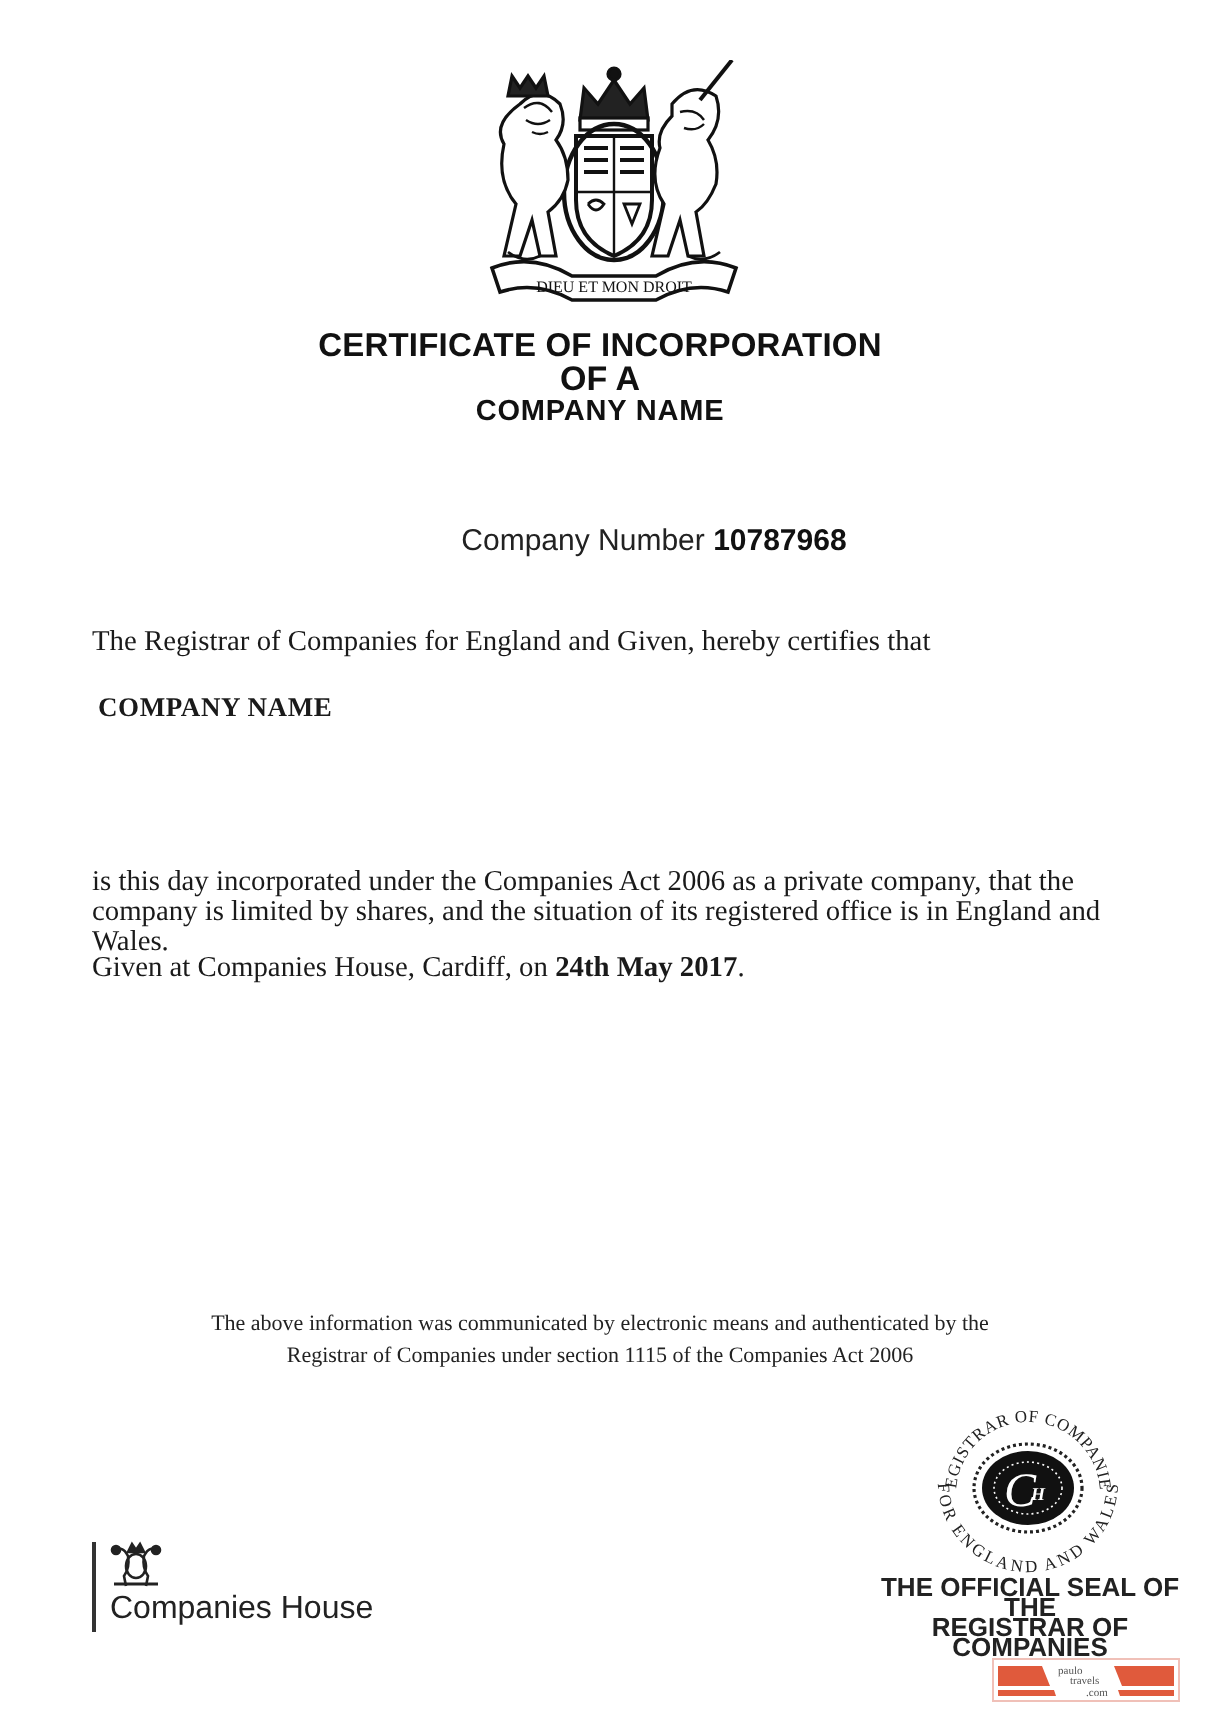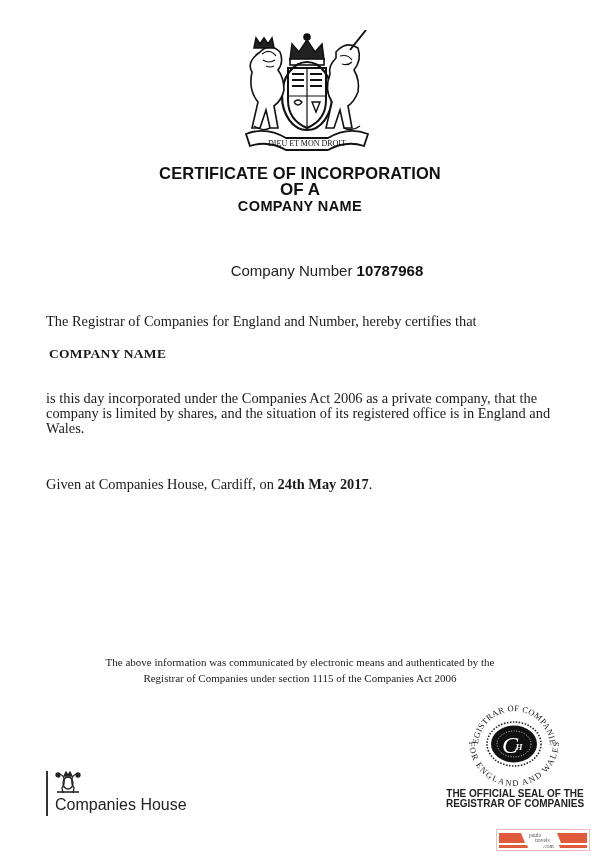--- a/index.html
+++ b/index.html
@@ -14,32 +14,32 @@
   #title1 { top: 164px; font-size: 16.5px; letter-spacing: 0.1px; }
   #title2 { top: 180px; font-size: 17px; }
   #title3 { top: 198px; font-size: 14.5px; letter-spacing: 0.4px; }
 
   #company-number { left: 0; width: 600px; top: 262px; text-align: center; font-size: 15px; color: #222; padding-left: 27px; }
   #company-number b { color: #111; }
 
   .body-text { font-size: 14.4px; line-height: 15px; color: #1a1a1a; }
   #certifies { left: 46px; top: 314px; }
   #company-name { left: 49px; top: 346px; font-size: 13.5px; font-weight: bold; letter-spacing: 0.3px; }
-  #incorporated { left: 46px; top: 391px; width: 540px; }
+  #incorporated { left: 46px; top: 434px; width: 540px; }
   #given { left: 46px; top: 477px; }
 
   #footer-note { left: 0; width: 600px; top: 654px; text-align: center; font-size: 11px; line-height: 16px; color: #222; }
 
   #ch-logo { left: 46px; top: 770px; width: 160px; height: 48px; }
   #ch-rule { position: absolute; left: 0; top: 1px; width: 2px; height: 45px; background: #333; }
   #ch-crest { position: absolute; left: 8px; top: 0; width: 28px; height: 24px; }
   #ch-name { position: absolute; left: 9px; top: 26px; font-size: 16px; color: #222; white-space: nowrap; }
 
   #seal { left: 466px; top: 697px; width: 96px; height: 94px; }
-  #seal-caption { left: 440px; width: 150px; top: 789px; text-align: center; font-size: 10px; font-weight: bold; line-height: 10px; color: #222; }
+  #seal-caption { left: 440px; width: 150px; top: 789px; text-align: center; font-size: 13px; font-weight: bold; line-height: 10px; color: #222; }
 
   #watermark { left: 496px; top: 829px; width: 92px; height: 20px; border: 1px solid #f0c0b8; background: #fff; }
 </style>
 </head>
 <body>
 
 <div id="crest" class="abs">
   <svg width="150" height="124" viewBox="0 0 150 124">
     <g fill="none" stroke="#111" stroke-width="1.6">
 
@@ -71,21 +71,21 @@
 
 <div id="title1" class="abs title sans">CERTIFICATE OF INCORPORATION</div>
 <div id="title2" class="abs title sans">OF A</div>
 <div id="title3" class="abs title sans">COMPANY NAME</div>
 
 <div id="company-number" class="abs sans">
   <span>Company Number</span>
   <b>10787968</b>
 </div>
 
-<div id="certifies" class="abs serif body-text">The Registrar of Companies for England and Number, hereby certifies that</div>
+<div id="certifies" class="abs serif body-text">The Registrar of Companies for England and Given, hereby certifies that</div>
 <div id="company-name" class="abs serif">COMPANY NAME</div>
 <div id="incorporated" class="abs serif body-text">is this day incorporated under the Companies Act 2006 as a private company, that the company is limited by shares, and the situation of its registered office is in England and Wales.</div>
 <div id="given" class="abs serif body-text">
   <span>Given at Companies House, Cardiff, on</span>
   <b>24th May 2017</b><span>.</span>
 </div>
 
 <div id="footer-note" class="abs serif">
   <div>The above information was communicated by electronic means and authenticated by the</div>
   <div>Registrar of Companies under section 1115 of the Companies Act 2006</div>

